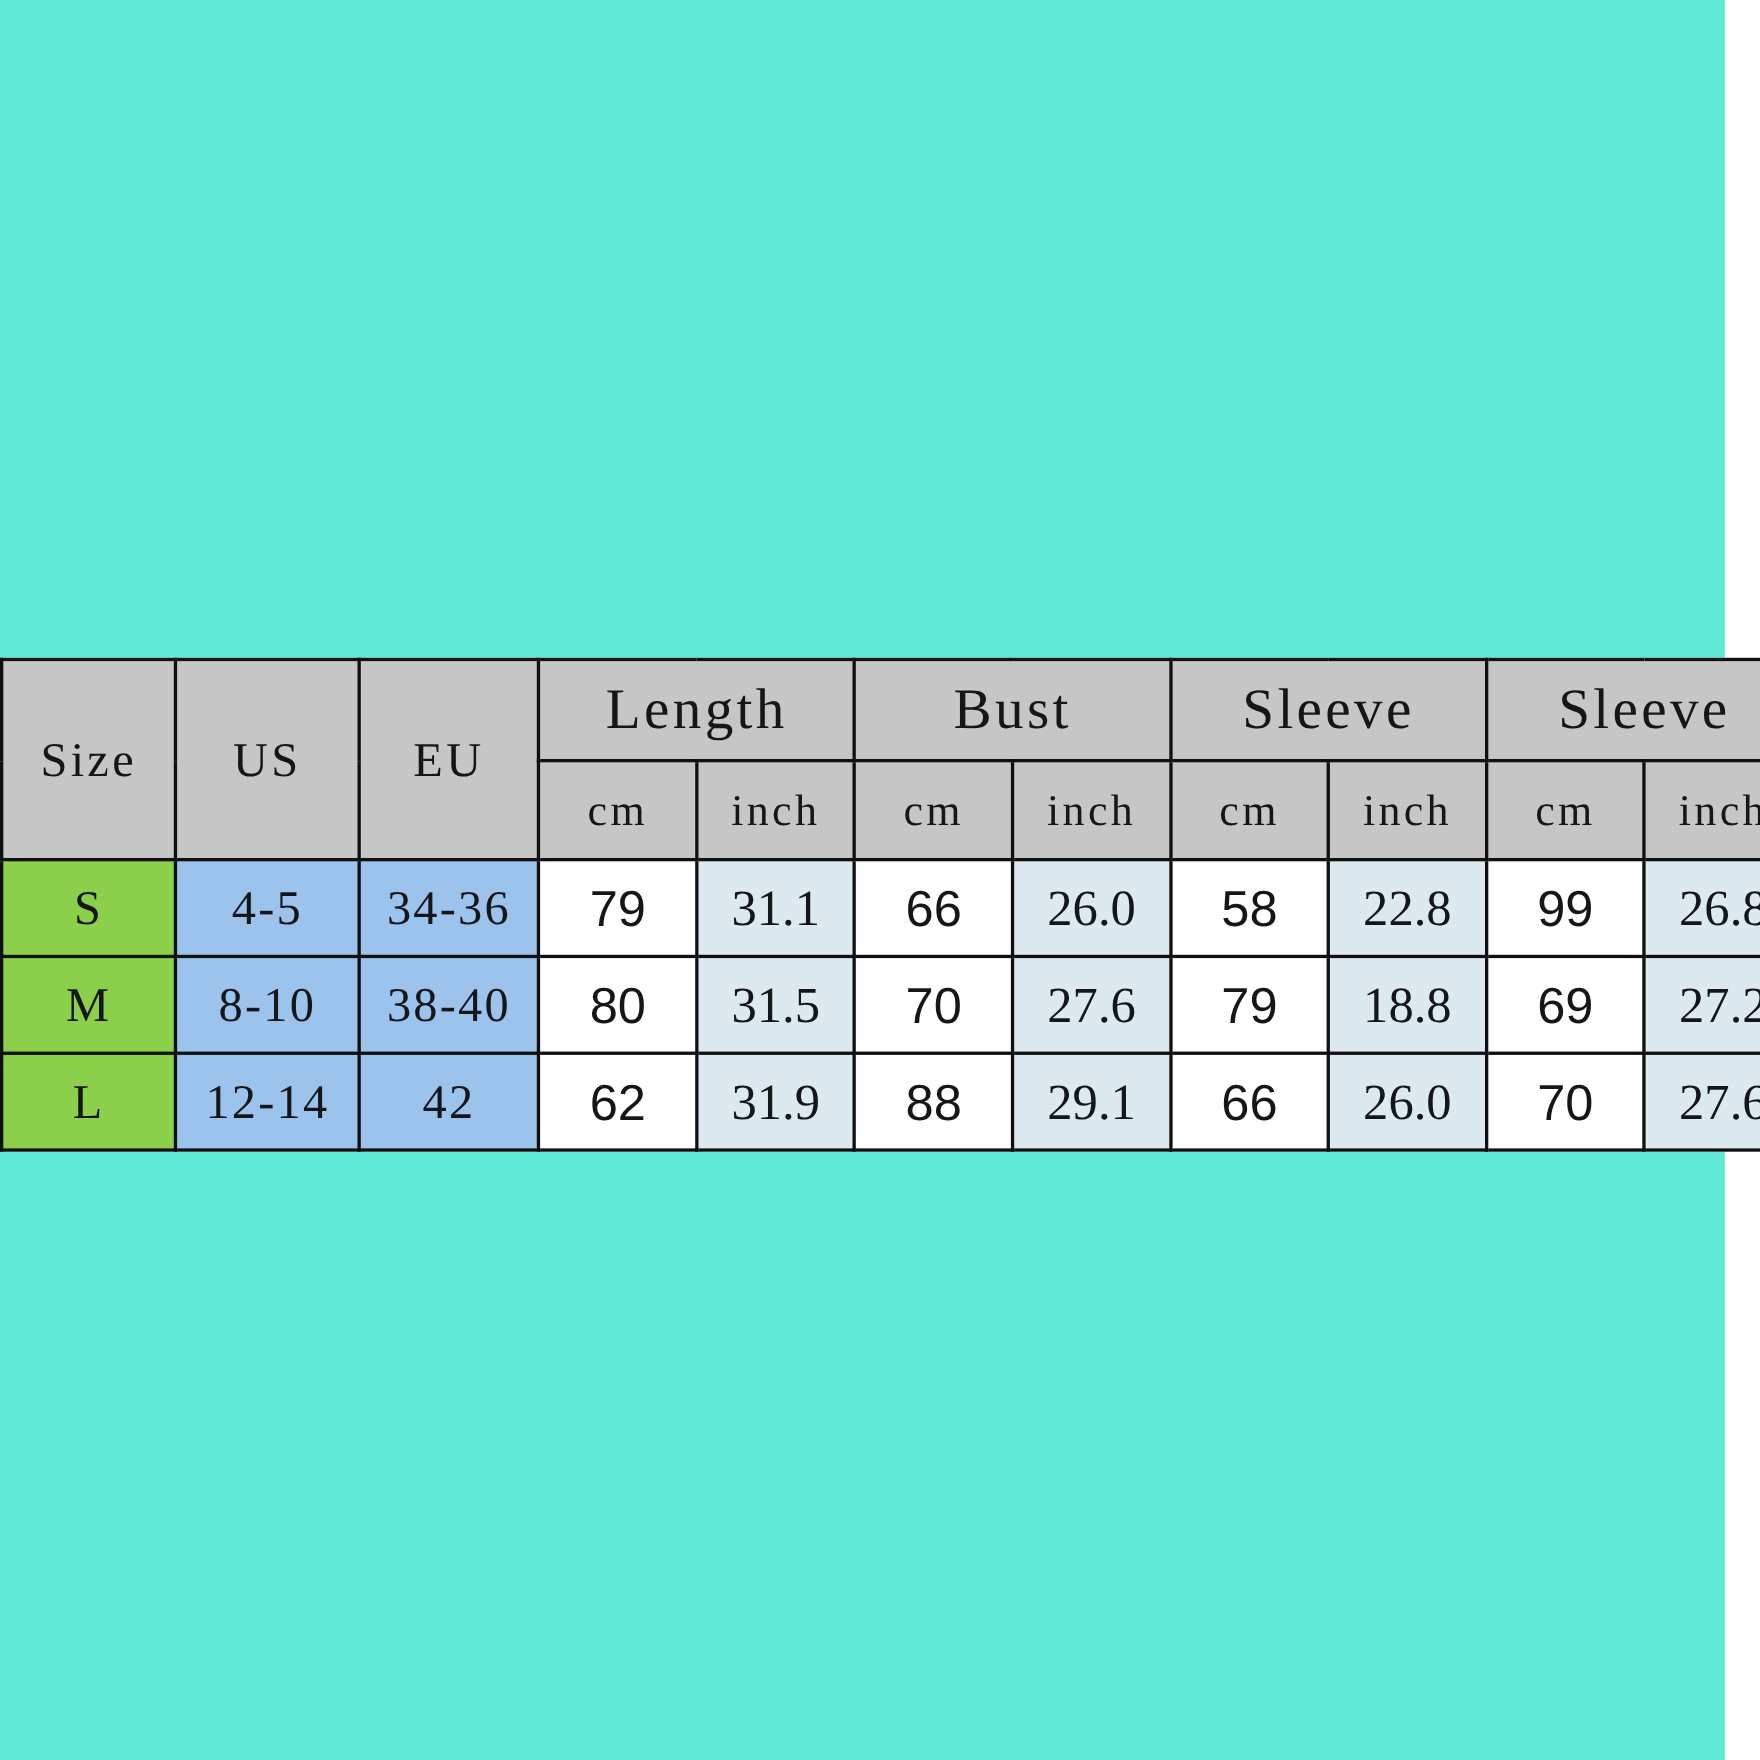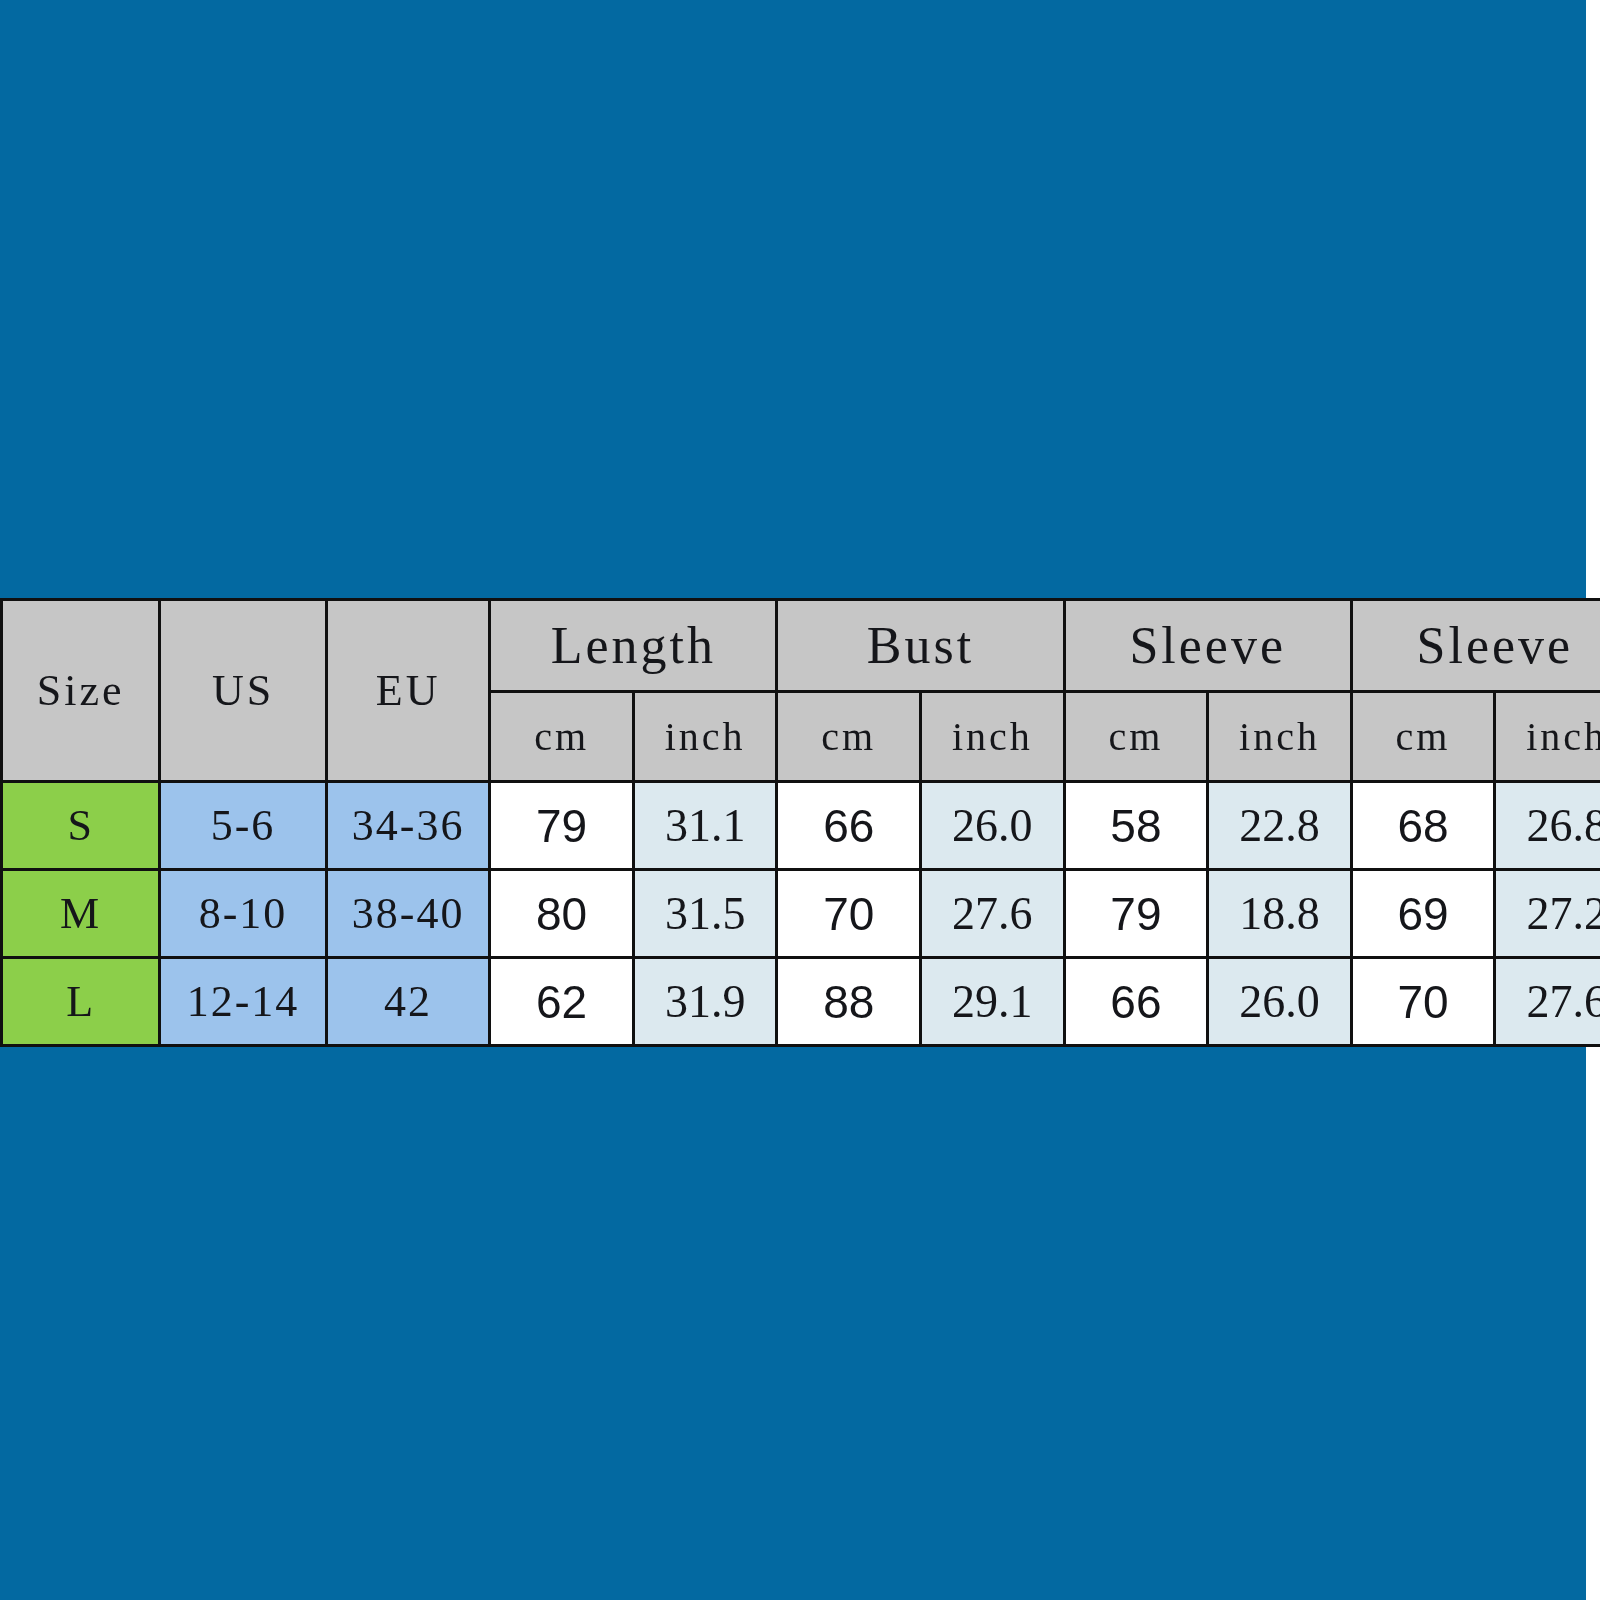--- a/index.html
+++ b/index.html
@@ -11,22 +11,21 @@
     width: 1600px;
     height: 1600px;
     overflow: hidden;
     font-family: "Liberation Serif", serif;
   }
 
   #canvas {
     position: relative;
     width: 1568px;
     height: 1600px;
-    background: #0369a1;
-    padding-left: 18px;
+    background: #5eead4;
   }
 
   
   #size-chart {
     position: absolute;
     left: 0px;
     top: 598px;
     width: 1640px;      
     border-collapse: collapse;
     table-layout: fixed;
@@ -136,29 +135,29 @@
         <th class="hd hd-unit">cm</th>
         <th class="hd hd-unit">inch</th>
         <th class="hd hd-unit">cm</th>
         <th class="hd hd-unit">inch</th>
       </tr>
     </thead>
 
     <tbody>
       <tr>
         <td class="cell-size">S</td>
-        <td class="cell-intl">5-6</td>
+        <td class="cell-intl">4-5</td>
         <td class="cell-intl">34-36</td>
         <td class="cell-cm">79</td>
         <td class="cell-inch">31.1</td>
         <td class="cell-cm">66</td>
         <td class="cell-inch">26.0</td>
         <td class="cell-cm">58</td>
         <td class="cell-inch">22.8</td>
-        <td class="cell-cm">68</td>
+        <td class="cell-cm">99</td>
         <td class="cell-inch">26.8</td>
       </tr>
       <tr>
         <td class="cell-size">M</td>
         <td class="cell-intl">8-10</td>
         <td class="cell-intl">38-40</td>
         <td class="cell-cm">80</td>
         <td class="cell-inch">31.5</td>
         <td class="cell-cm">70</td>
         <td class="cell-inch">27.6</td>

